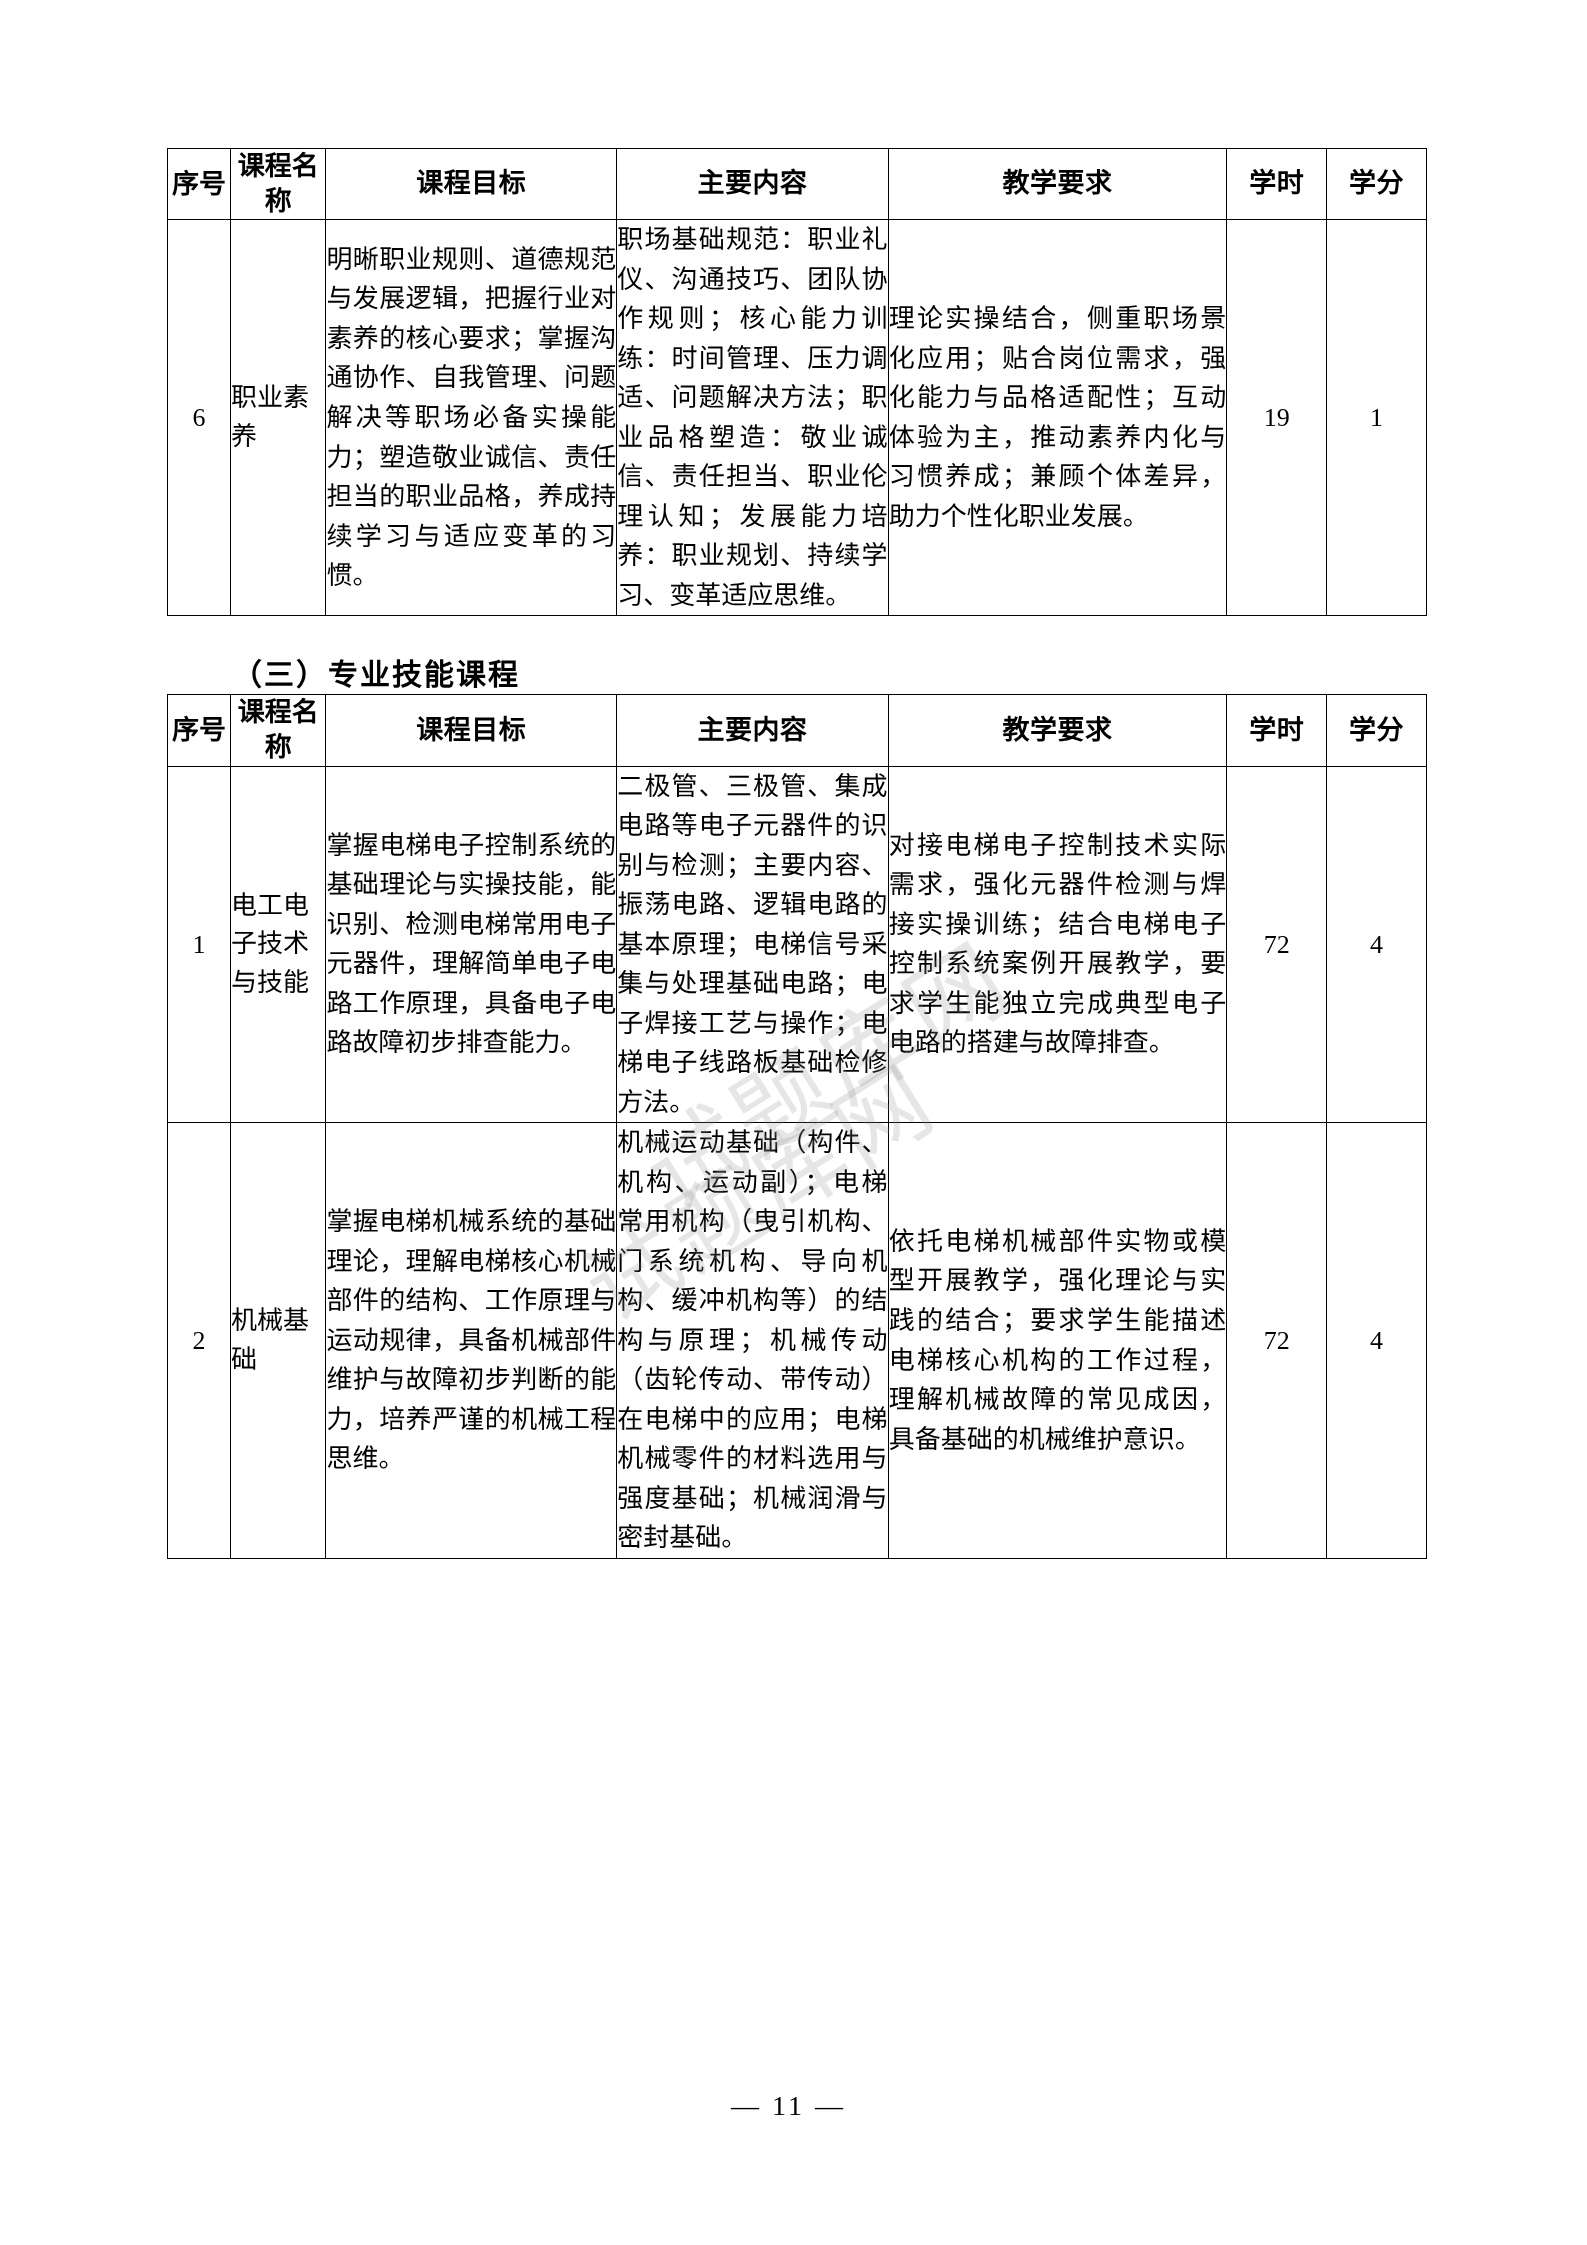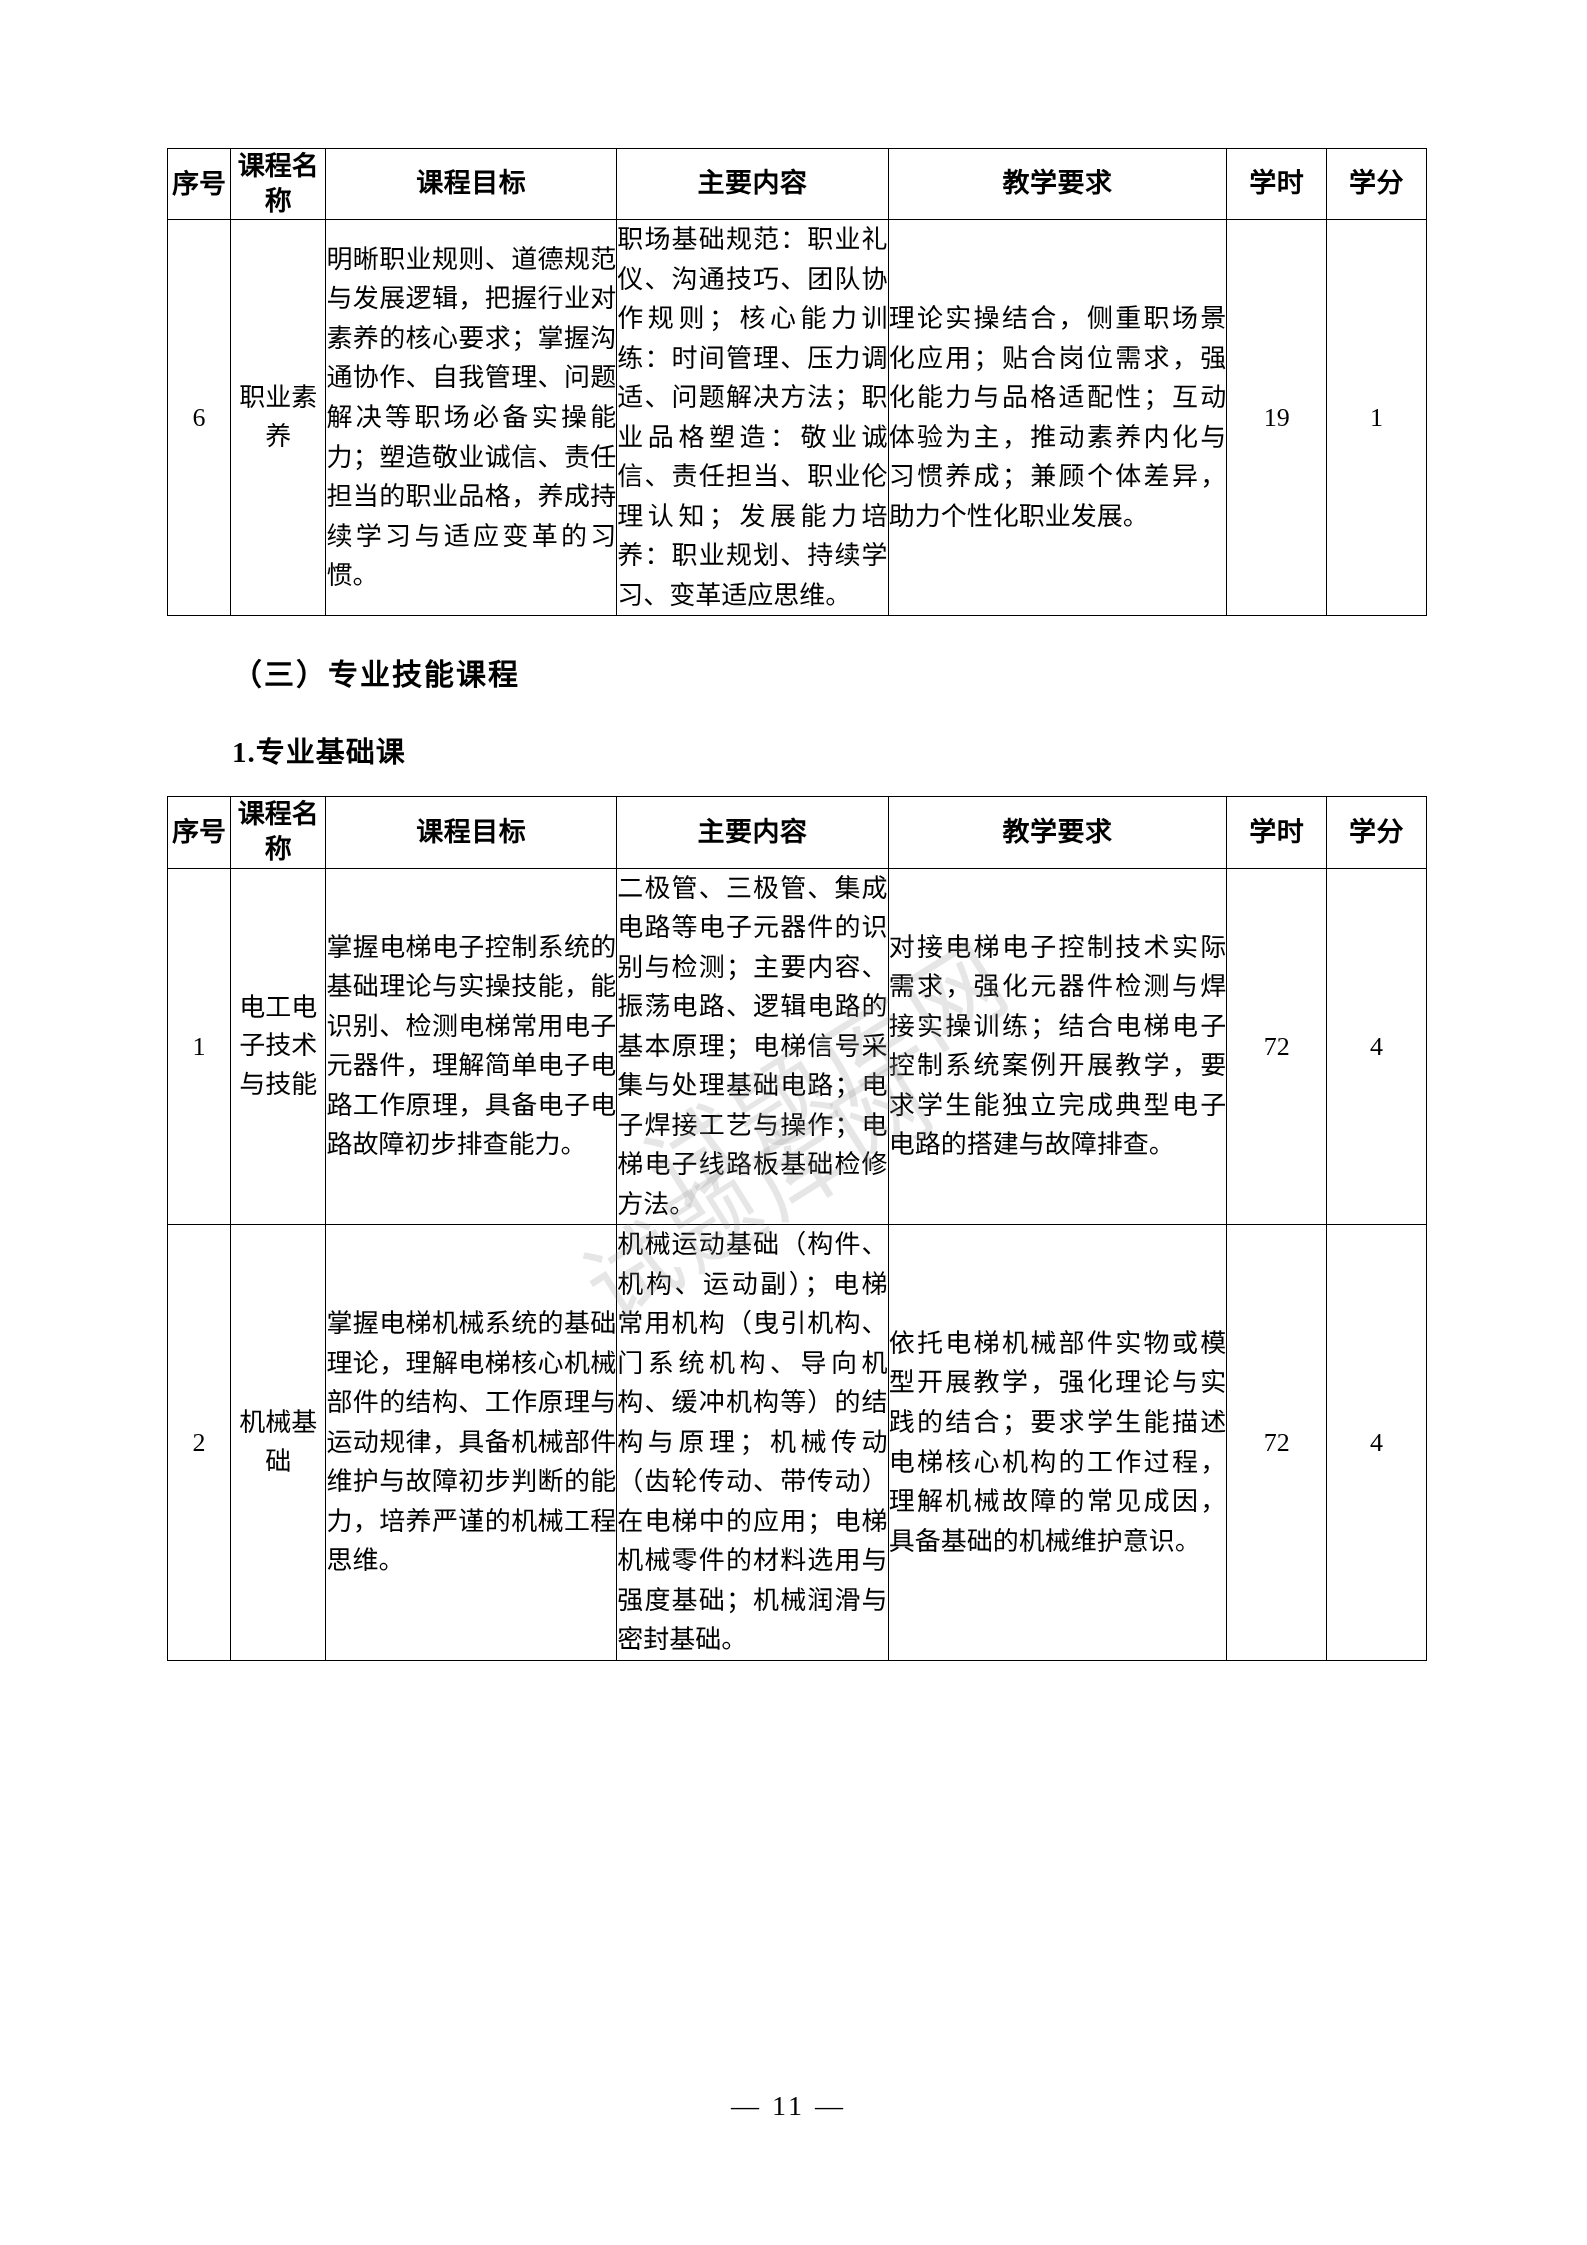--- a/index.html
+++ b/index.html
@@ -63,21 +63,21 @@
     padding: 10px 2px;
     text-align: center;
   }
 
   .cell-center {
     text-align: center;
     font-size: 26px;
     line-height: 1.35;
   }
   .cell-name {
-    text-align: center;
+    text-align: left;
     font-size: 26px;
     line-height: 1.48;
     padding: 4px 8px;
   }
   .cell-text {
     text-align: justify;
     text-align-last: left;
     font-size: 26px;
     line-height: 1.52;
     padding: 10px 10px;
@@ -168,21 +168,20 @@
         <td class="cell-text">明晰职业规则、道德规范与发展逻辑，把握行业对素养的核心要求；掌握沟通协作、自我管理、问题解决等职场必备实操能力；塑造敬业诚信、责任担当的职业品格，养成持续学习与适应变革的习惯。</td>
         <td class="cell-text">职场基础规范：职业礼仪、沟通技巧、团队协作规则；核心能力训练：时间管理、压力调适、问题解决方法；职业品格塑造：敬业诚信、责任担当、职业伦理认知；发展能力培养：职业规划、持续学习、变革适应思维。</td>
         <td class="cell-text">理论实操结合，侧重职场景化应用；贴合岗位需求，强化能力与品格适配性；互动体验为主，推动素养内化与习惯养成；兼顾个体差异，助力个性化职业发展。</td>
         <td class="cell-center">19</td>
         <td class="cell-center">1</td>
       </tr>
     </tbody>
   </table>
 
   <div class="heading-1">（三）专业技能课程</div>
-  <div class="heading-2">1.专业基础课</div>
 
   <table class="course-table">
     <colgroup>
       <col class="c-idx">
         <col class="c-name">
         <col class="c-goal">
         <col class="c-main">
       <col class="c-req">
         <col class="c-hours">
         <col class="c-cred">

